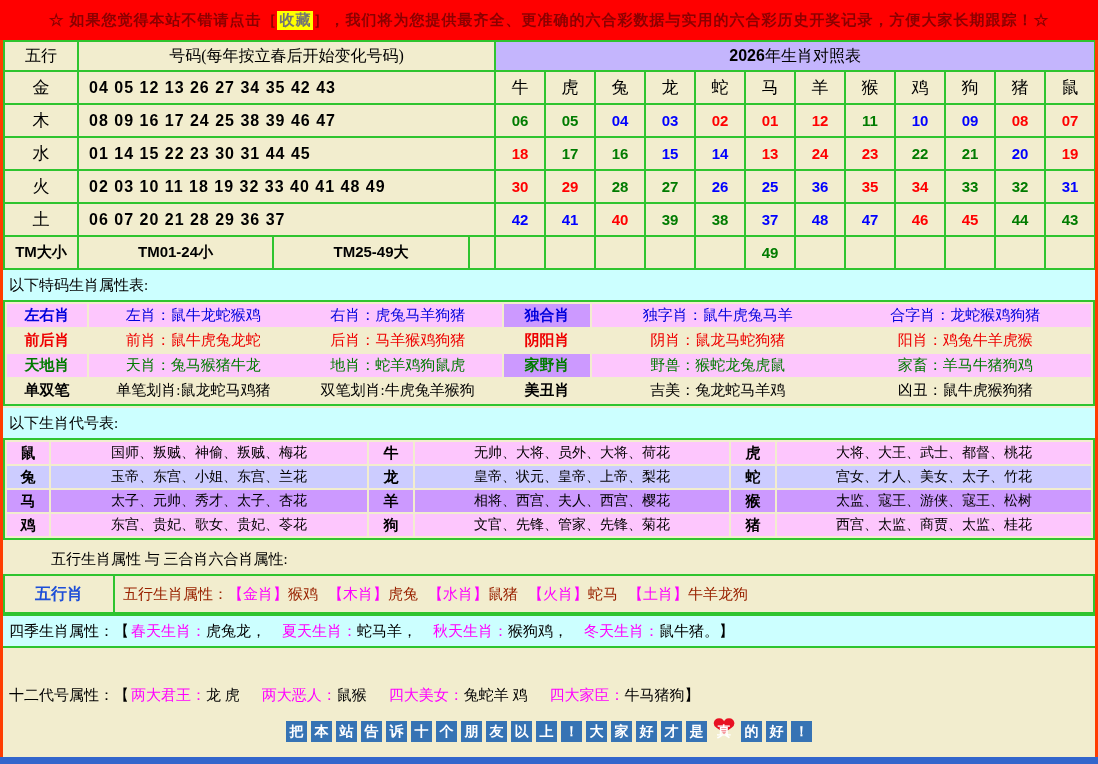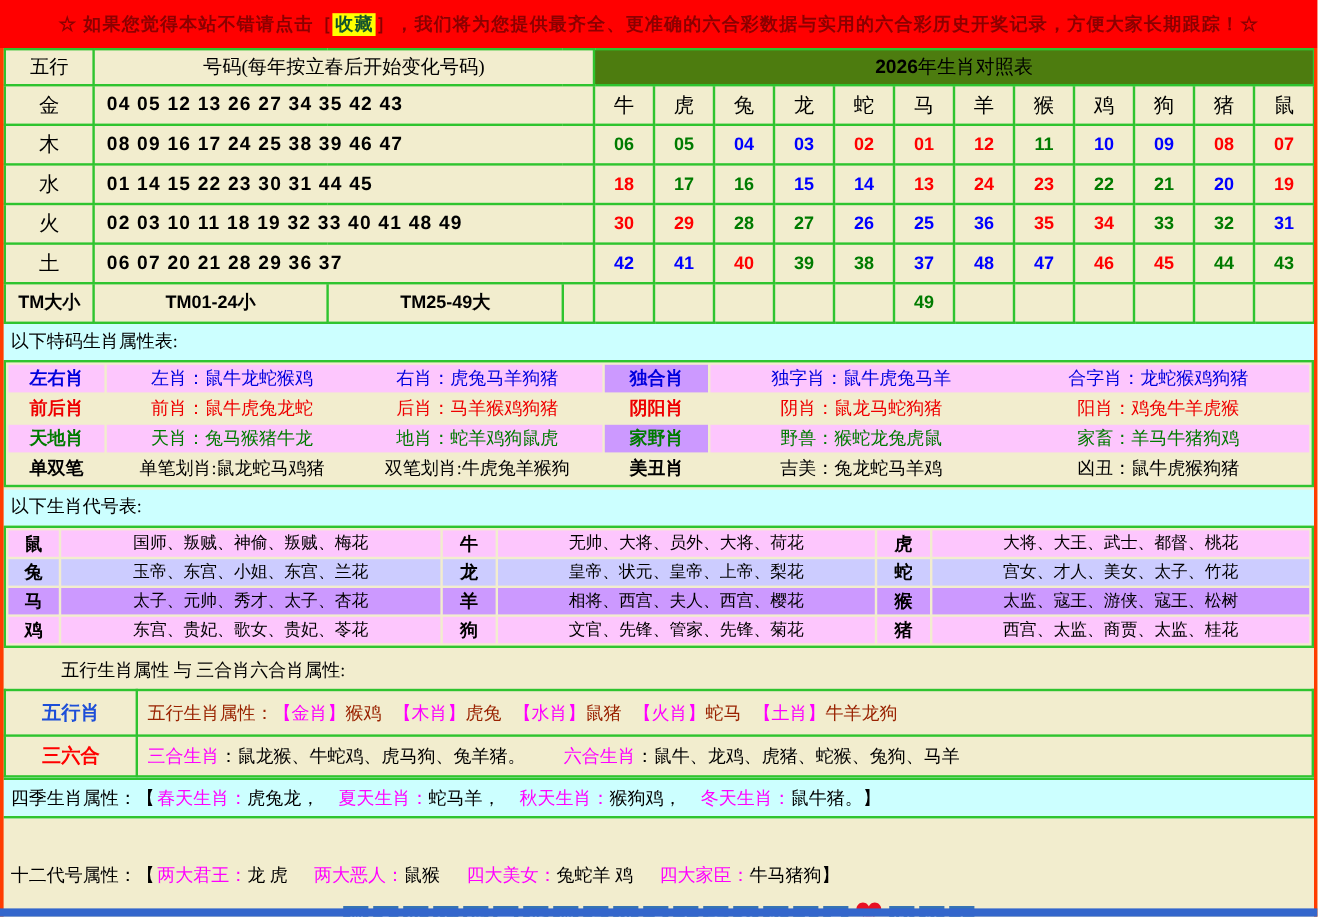--- a/index.html
+++ b/index.html
@@ -11,30 +11,30 @@
   }
   .edge{position:absolute;top:40px;bottom:0;width:3px;background:#FF3C00;z-index:5;}
   .edge.left{left:0;} .edge.right{right:0;}
 
   
   .banner{
     height:40px;background:#FF0000;color:#8B0000;
     display:flex;align-items:center;justify-content:center;
     font-size:15px;font-weight:bold;letter-spacing:1px;white-space:nowrap;
   }
-  .banner .hl{background:#FFFF00;color:#14532d;padding:0 2px;cursor:pointer;}
+  .banner .hl{background:#FFFF00;color:#737373;padding:0 2px;cursor:pointer;}
 
   .content{padding:0 3px;}
 
   
   table.main{border-collapse:collapse;table-layout:fixed;width:1092px;}
   table.main td{border:2px solid #2FC42F;text-align:center;padding:0;overflow:hidden;}
   table.main tr.hdr td{height:28px;font-size:16px;}
   table.main tr.data td{height:31px;}
-  .blueHdr{background:#4d7c0f;}
+  .blueHdr{background:#c4b5fd;}
   .yearBold{font-family:"Liberation Sans",sans-serif;font-weight:bold;}
   .el-label{font-size:17px;}
   .el-nums{text-align:left !important;padding-left:10px !important;
     font-family:"Liberation Sans",sans-serif;font-weight:bold;font-size:16px;letter-spacing:1px;border-radius:14px;}
   .zh{font-size:17px;}
   td.gridnum{font-family:"Liberation Sans",sans-serif;font-weight:bold;font-size:15px;}
   .n-red{color:#FF0000;} .n-blue{color:#0000FF;} .n-green{color:#007B00;border-radius:16px;}
   .tm-label{font-family:"Liberation Sans",sans-serif;font-weight:bold;font-size:15px;}
 
   
@@ -338,27 +338,20 @@
   </table>
 
   <div class="band cream" style="margin-top:4px;">五行生肖属性 与 三合肖六合肖属性:</div>
 
   <table class="wux">
     <tbody>
       <tr class="wr1">
         <td class="wlab lab-blue">五行肖</td>
         <td class="wbody"><span class="t-maroon">五行生肖属性：</span><span id="wuxing-segs"><span class="t-magenta">【金肖】</span><span class="t-maroon seg">猴鸡</span><span class="t-magenta">【木肖】</span><span class="t-maroon seg">虎兔</span><span class="t-magenta">【水肖】</span><span class="t-maroon seg">鼠猪</span><span class="t-magenta">【火肖】</span><span class="t-maroon seg">蛇马</span><span class="t-magenta">【土肖】</span><span class="t-maroon seg">牛羊龙狗</span></span></td>
       </tr>
-      <tr class="wr2">
-        <td class="wlab lab-red">三六合</td>
-        <td class="wbody">
-          <span class="t-magenta">三合生肖</span><span class="t-black seg">：鼠龙猴、牛蛇鸡、虎马狗、兔羊猪。</span>
-          <span class="t-magenta" style="margin-left:18px;">六合生肖</span><span class="t-black">：鼠牛、龙鸡、虎猪、蛇猴、兔狗、马羊</span>
-        </td>
-      </tr>
     </tbody>
   </table>
 
   <div class="rowline seasons">
     <span class="t-black">四季生肖属性：【</span>
       <span id="seasons-segs"><span class="t-magenta">春天生肖：</span><span class="t-black" style="margin-right: 14px;">虎兔龙，</span><span class="t-magenta">夏天生肖：</span><span class="t-black" style="margin-right: 14px;">蛇马羊，</span><span class="t-magenta">秋天生肖：</span><span class="t-black" style="margin-right: 14px;">猴狗鸡，</span><span class="t-magenta">冬天生肖：</span><span class="t-black" style="margin-right: 14px;">鼠牛猪。】</span></span>
   </div>
 
   <div class="rowline twelve">
     <span class="t-black">十二代号属性：【</span>

